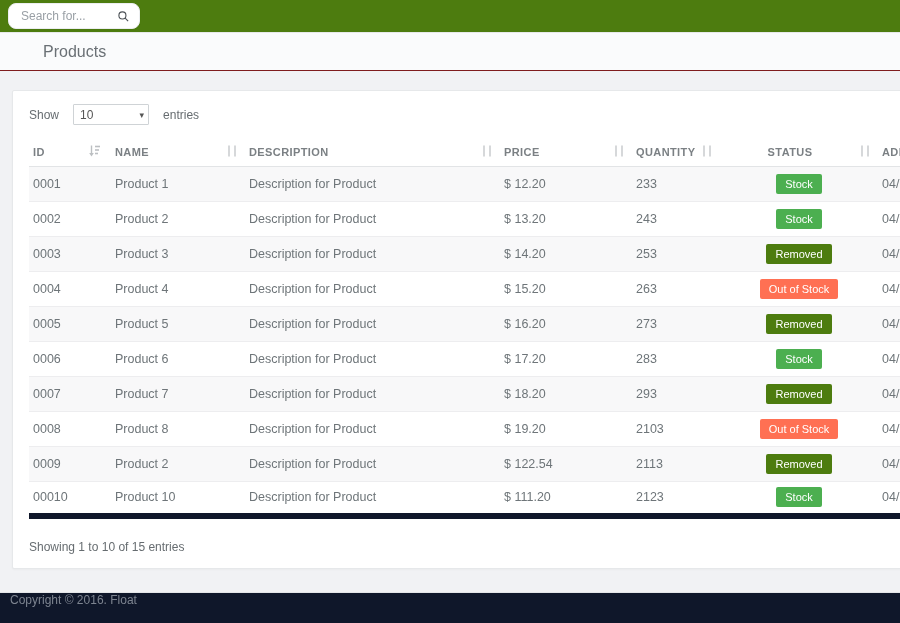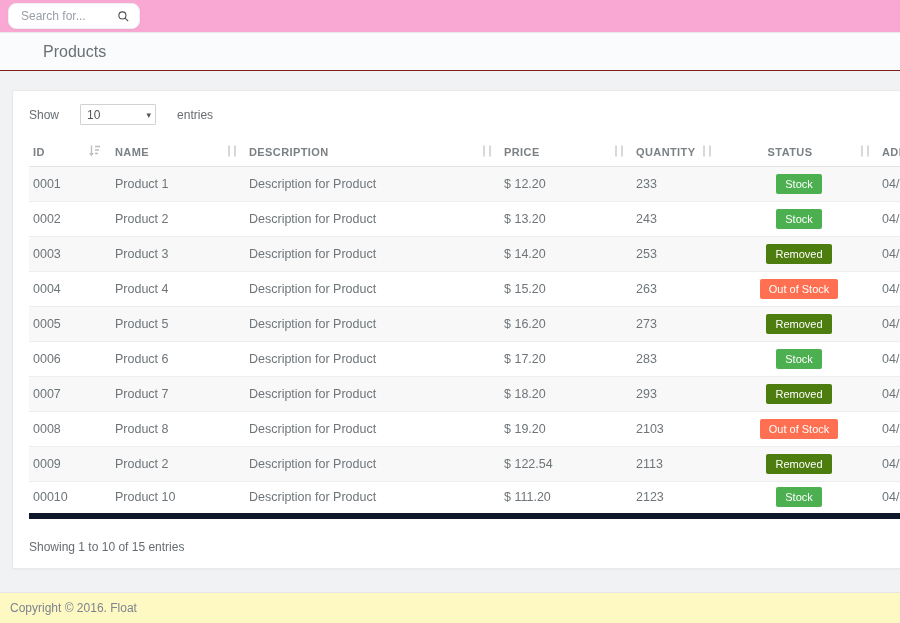--- a/index.html
+++ b/index.html
@@ -6,21 +6,21 @@
   html,body { width:900px; height:623px; overflow:hidden; }
   body {
     font-family:"Liberation Sans", sans-serif;
     background:#f1f2f4;
     position:relative;
     color:#6e7579;
   }
 
   
   .topbar {
-    height:33px; background:#f9a8d4; border-bottom:1px solid #e7e9ea;
+    height:33px; background:#4d7c0f; border-bottom:1px solid #e7e9ea;
     display:flex; align-items:center; padding-left:8px;
   }
   .search-pill {
     width:132px; height:26px; background:#fff;
     border:1px solid #eceef0; border-radius:8px;
     box-shadow:0 1px 2px rgba(0,0,0,0.04);
     display:flex; align-items:center; padding:0 9px 0 12px;
   }
   .search-pill input {
     border:none; outline:none; flex:1; min-width:0;
@@ -40,21 +40,21 @@
   
   .content { padding:19px 0 0 12px; }
   .card {
     width:1105px; background:#ffffff;
     border:1px solid #e6e8ea; border-radius:2px;
     box-shadow:0 1px 2px rgba(0,0,0,0.03);
     padding:13px 16px 14px 16px;
   }
 
   .length-control { display:flex; align-items:center; font-size:12px; color:#666c70; }
-  .select-wrap { position:relative; margin:0 21px; }
+  .select-wrap { position:relative; margin:0 14px; }
   .select-wrap select {
     -webkit-appearance:none; appearance:none;
     width:76px; height:21px; border:1px solid #cfd3d6; border-radius:1px;
     background:#fff; font-family:"Liberation Sans", sans-serif;
     font-size:12px; color:#555; padding:0 18px 0 6px; outline:none;
   }
   .select-wrap::after {
     content:"▾"; position:absolute; right:5px; top:50%;
     transform:translateY(-52%); font-size:9px; color:#555; pointer-events:none;
   }
@@ -88,22 +88,22 @@
   }
   .badge-stock        { background:#4caf50; }
   .badge-removed      { background:#4d7c0f;text-align:center; }
   .badge-out-of-stock { background:#ff7053; }
 
   .table-summary { margin-top:21px; font-size:12px; color:#666c70; }
 
   
   .footer {
     position:absolute; left:0; right:0; bottom:0; height:31px;
-    background:#fef9c3; border-top:1px solid #e4e6e8;
-    display:flex; align-items:center; padding-left:10px;
+    background:#0f172a; border-top:1px solid #e4e6e8;
+    display:flex; padding-left:10px;
   }
   .footer-text { font-size:12px; color:#7d8490; }
 </style>
 </head>
 <body>
 
 <div class="topbar">
   <div class="search-pill">
     <input type="text" placeholder="Search for..." style="">
     <span class="search-icon">

